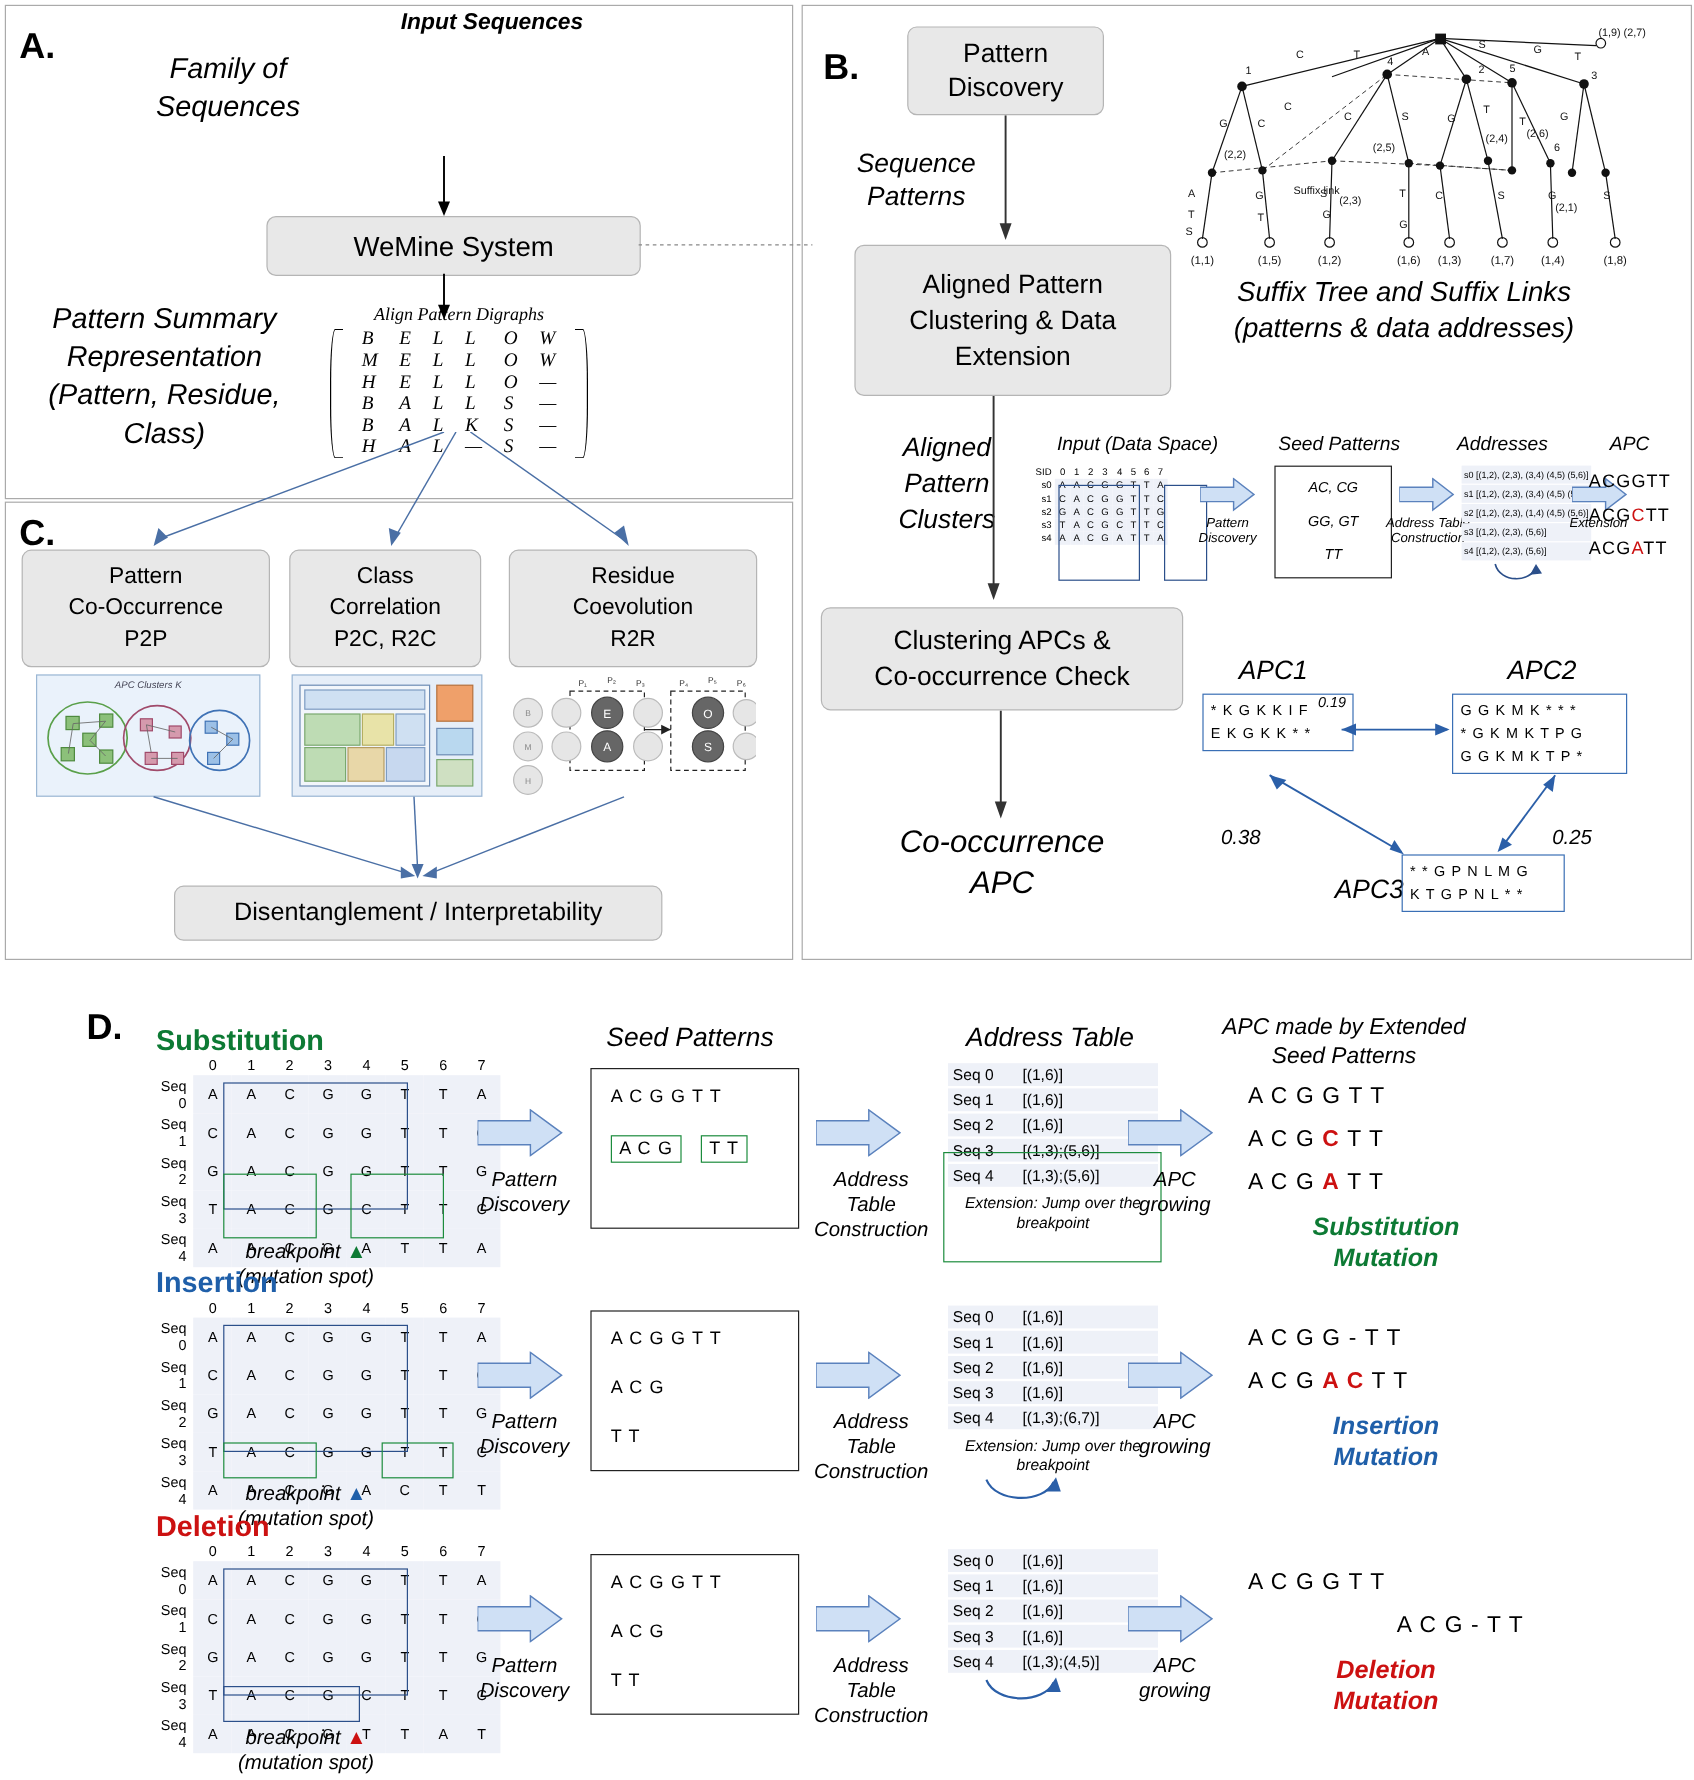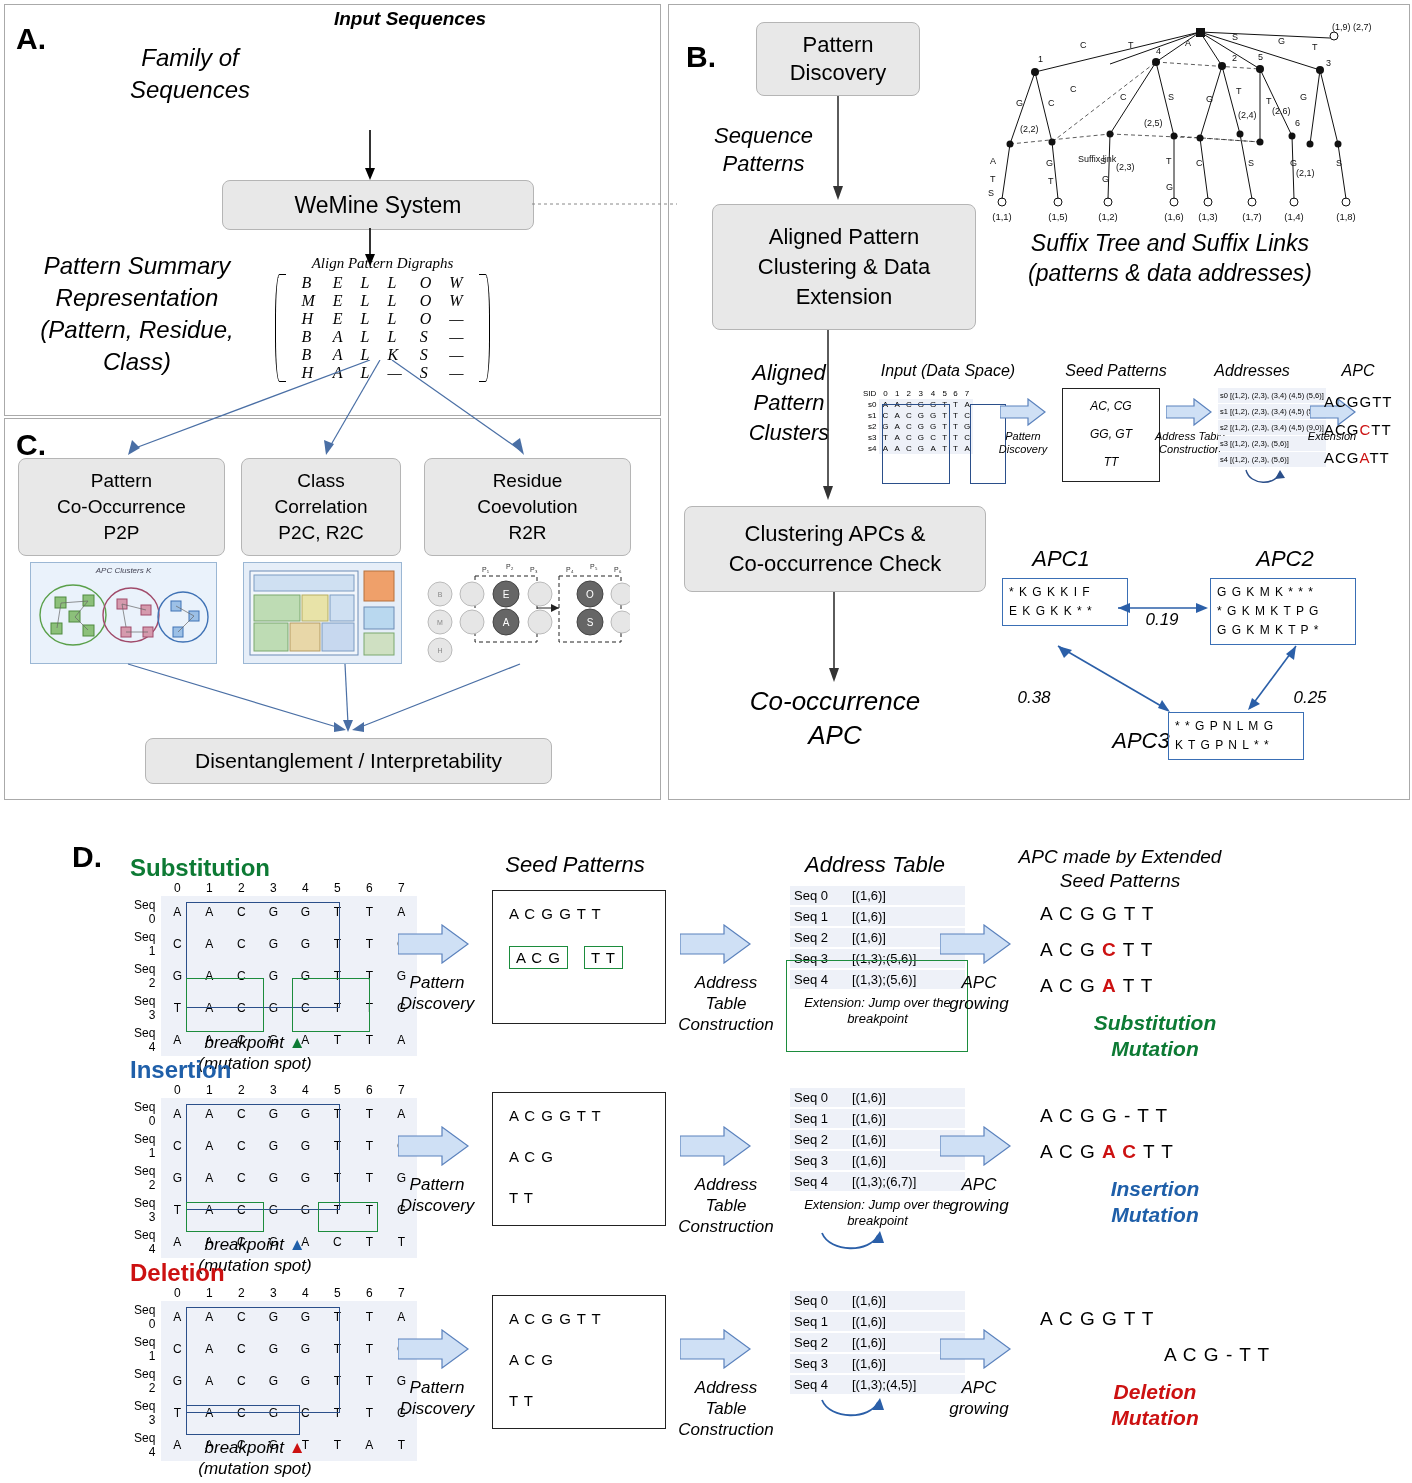--- a/index.html
+++ b/index.html
@@ -491,21 +491,21 @@
 
 <svg class="abs" style="left:1166px;top:398px;" width="46" height="30">
     <polygon class="arrowblue" points="0,8 28,8 28,1 45,14 28,27 28,20 0,20"></polygon>
   </svg>
 <div class="abs ctr small" style="left:1152px;top:430px;width:76px;font-size:11px;line-height:13px;">Address Table Construction</div>
 
 <div class="abs" style="left:1218px;top:388px;width:108px;">
   <div id="bAddr" style="font-size:7.5px;line-height:13px;">
       <div style="background:#eef1f8;margin-bottom:1px;padding:1px 2px;">s0  [(1,2), (2,3), (3,4) (4,5) (5,6)]</div>
       <div style="background:#eef1f8;margin-bottom:1px;padding:1px 2px;">s1  [(1,2), (2,3), (3,4) (4,5) (5,6)]</div>
-      <div style="background:#eef1f8;margin-bottom:1px;padding:1px 2px;">s2  [(1,2), (2,3), (3,4) (4,5) (9,0)]</div>
+      <div style="background:#eef1f8;margin-bottom:1px;padding:1px 2px;">s2  [(1,2), (2,3), (1,4) (4,5) (5,6)]</div>
       <div style="background:#eef1f8;margin-bottom:1px;padding:1px 2px;">s3  [(1,2), (2,3), (5,6)]</div>
       <div style="background:#eef1f8;margin-bottom:1px;padding:1px 2px;">s4  [(1,2), (2,3), (5,6)]</div>
     </div>
   <svg width="100" height="20" style="margin-left:22px;">
     <path d="M6,2 C10,18 36,18 40,4" fill="none" stroke="#2b4f8a" stroke-width="1.4"></path>
     <polygon points="40,2 35,11 45,10" fill="#2b4f8a"></polygon>
   </svg>
 </div>
 
 <svg class="abs" style="left:1310px;top:398px;" width="46" height="30">
@@ -549,21 +549,21 @@
   <line x1="118" y1="38" x2="206" y2="38" stroke="#2b5fa8" stroke-width="1.6"></line>
   <polygon points="118,38 130,33 130,43" fill="#2b5fa8"></polygon>
     <polygon points="208,38 196,33 196,43" fill="#2b5fa8"></polygon>
   <line x1="58" y1="76" x2="168" y2="140" stroke="#2b5fa8" stroke-width="1.6"></line>
   <polygon points="58,76 64,88 72,80" fill="#2b5fa8"></polygon>
     <polygon points="170,142 158,138 162,130" fill="#2b5fa8"></polygon>
   <line x1="296" y1="76" x2="250" y2="138" stroke="#2b5fa8" stroke-width="1.6"></line>
   <polygon points="296,76 286,84 294,90" fill="#2b5fa8"></polygon>
     <polygon points="248,140 252,128 260,134" fill="#2b5fa8"></polygon>
 </svg>
-<div class="abs ctr" style="left:1132px;top:578px;width:60px;font-size:17px;margin-top:32px;">0.19</div>
+<div class="abs ctr" style="left:1080px;top:578px;width:60px;font-size:12px;">0.19</div>
 <div class="abs ctr" style="left:1004px;top:688px;width:60px;font-size:17px;">0.38</div>
 <div class="abs ctr" style="left:1280px;top:688px;width:60px;font-size:17px;">0.25</div>
 
 <div class="abs panel-letter" style="left:72px;top:840px;">D.</div>
 <div class="abs ctr" style="left:470px;top:852px;width:210px;font-size:22px;">Seed Patterns</div>
 <div class="abs ctr" style="left:770px;top:852px;width:210px;font-size:22px;">Address Table</div>
 <div class="abs ctr" style="left:985px;top:845px;width:270px;font-size:19px;line-height:24px;">APC made by Extended<br>Seed Patterns</div>
 
 <div id="panelD-rows">
     <div class="abs" style="left:130px;top:854px;font-size:24px;font-weight:bold;color:#0d7a34;">Substitution</div>

